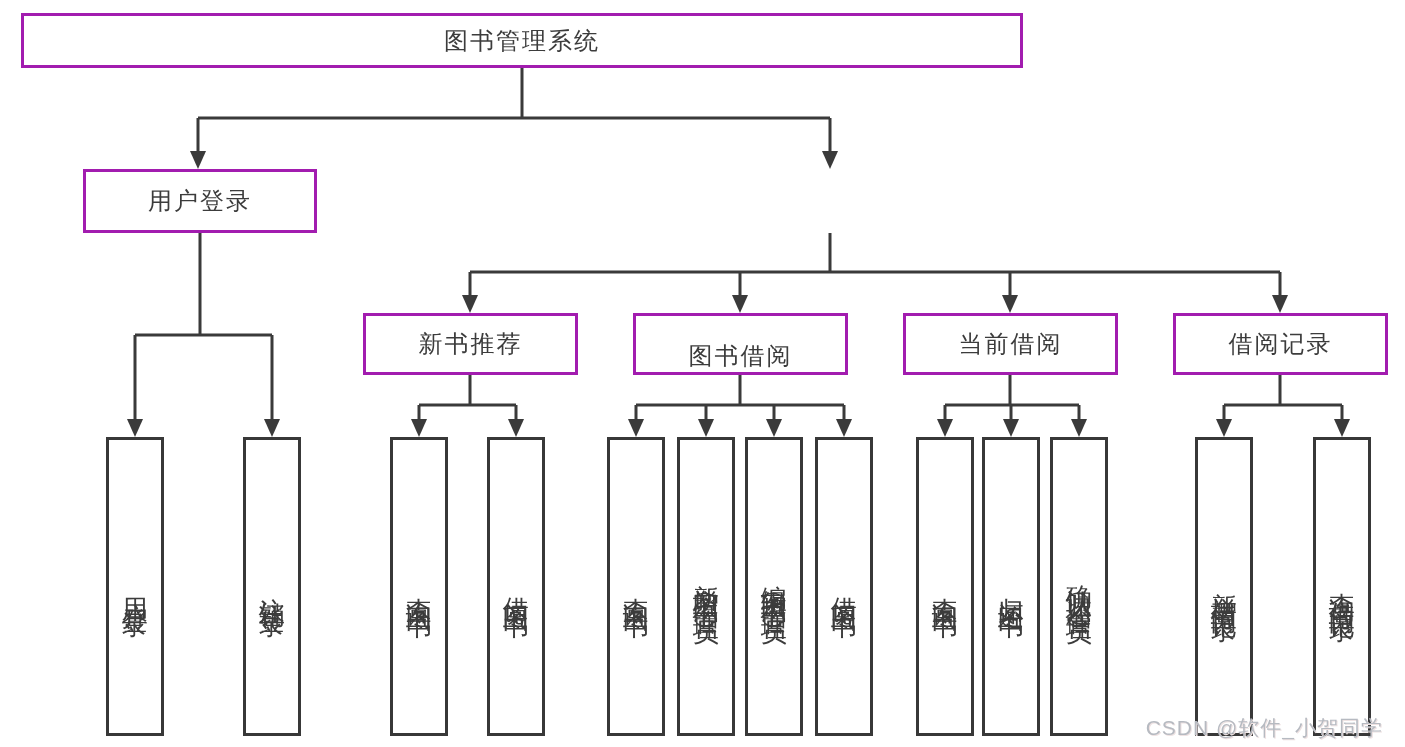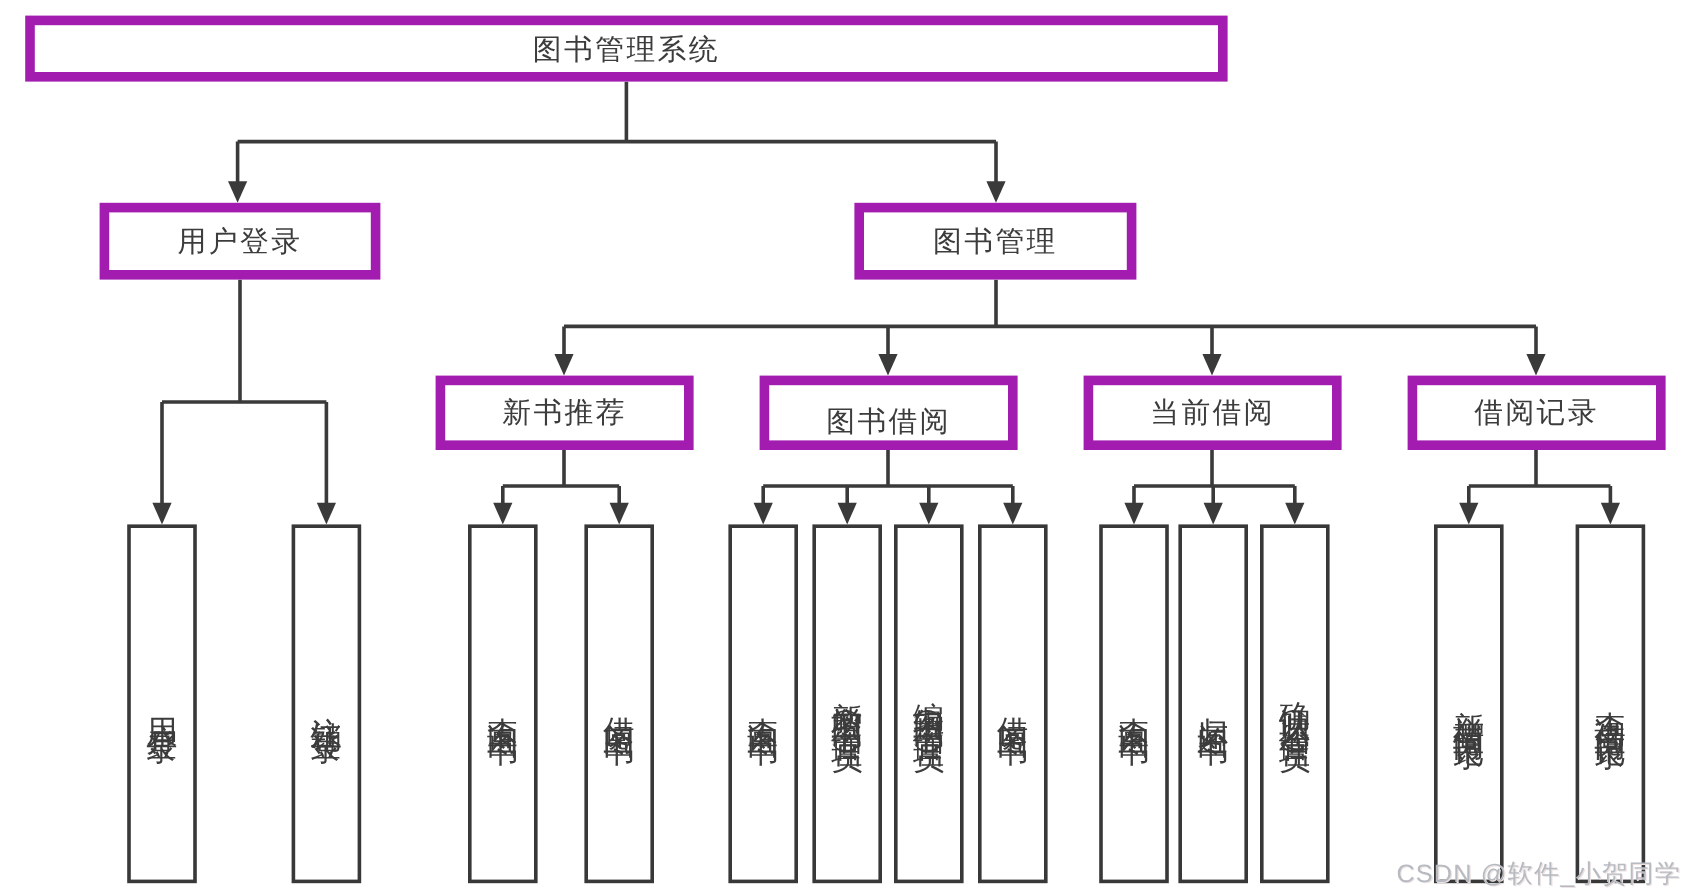--- a/index.html
+++ b/index.html
@@ -8,21 +8,21 @@
   .canvas {
     position: relative;
     width: 1405px;
     height: 747px;
     background: #ffffff;
     overflow: hidden;
   }
   svg.wires { position: absolute; left: 0; top: 0; }
   .hbox {
     position: absolute;
-    border: 8px solid #a21caf;
+    border: 3px solid #a21caf;
     background: #ffffff;
     display: flex;
     align-items: center;
     justify-content: center;
     font-size: 24px;
     color: #3c3c3c;
     letter-spacing: 2px;
     white-space: nowrap;
   }
   .vbox {
@@ -37,21 +37,21 @@
     justify-content: center;
     writing-mode: vertical-rl;
     text-orientation: mixed;
     font-size: 26px;
     line-height: 1.1;
     letter-spacing: 5px;
     color: #3c3c3c;
   }
   .watermark {
     position: absolute;
-    right: 4px;
+    right: 22px;
     bottom: 5px;
     font-size: 21px;
     letter-spacing: 1px;
     color: #b6bac1;
     text-shadow: 1px 1px 0 #eee2e2;
     z-index: 6;
     white-space: nowrap;
   }
 </style>
 </head>
@@ -106,23 +106,20 @@
     </g>
   </svg>
 
   <div class="hbox" style="left:21px; top:13px; width:1002px; height:55px;">
     <span>图书管理系统</span>
   </div>
 
   <div class="hbox" style="left:83px; top:169px; width:234px; height:64px;">
     <span>用户登录</span>
   </div>
-  <div class="hbox" style="left:712px; top:169px; width:235px; height:64px;">
-    <span>图书管理</span>
-  </div>
 
   <div class="hbox" style="left:363px; top:313px; width:215px; height:62px;align-items:center;">
     <span>新书推荐</span>
   </div>
   <div class="hbox" style="left:633px; top:313px; width:215px; height:62px;align-items:flex-end;">
     <span>图书借阅</span>
   </div>
   <div class="hbox" style="left:903px; top:313px; width:215px; height:62px;">
     <span>当前借阅</span>
   </div>

